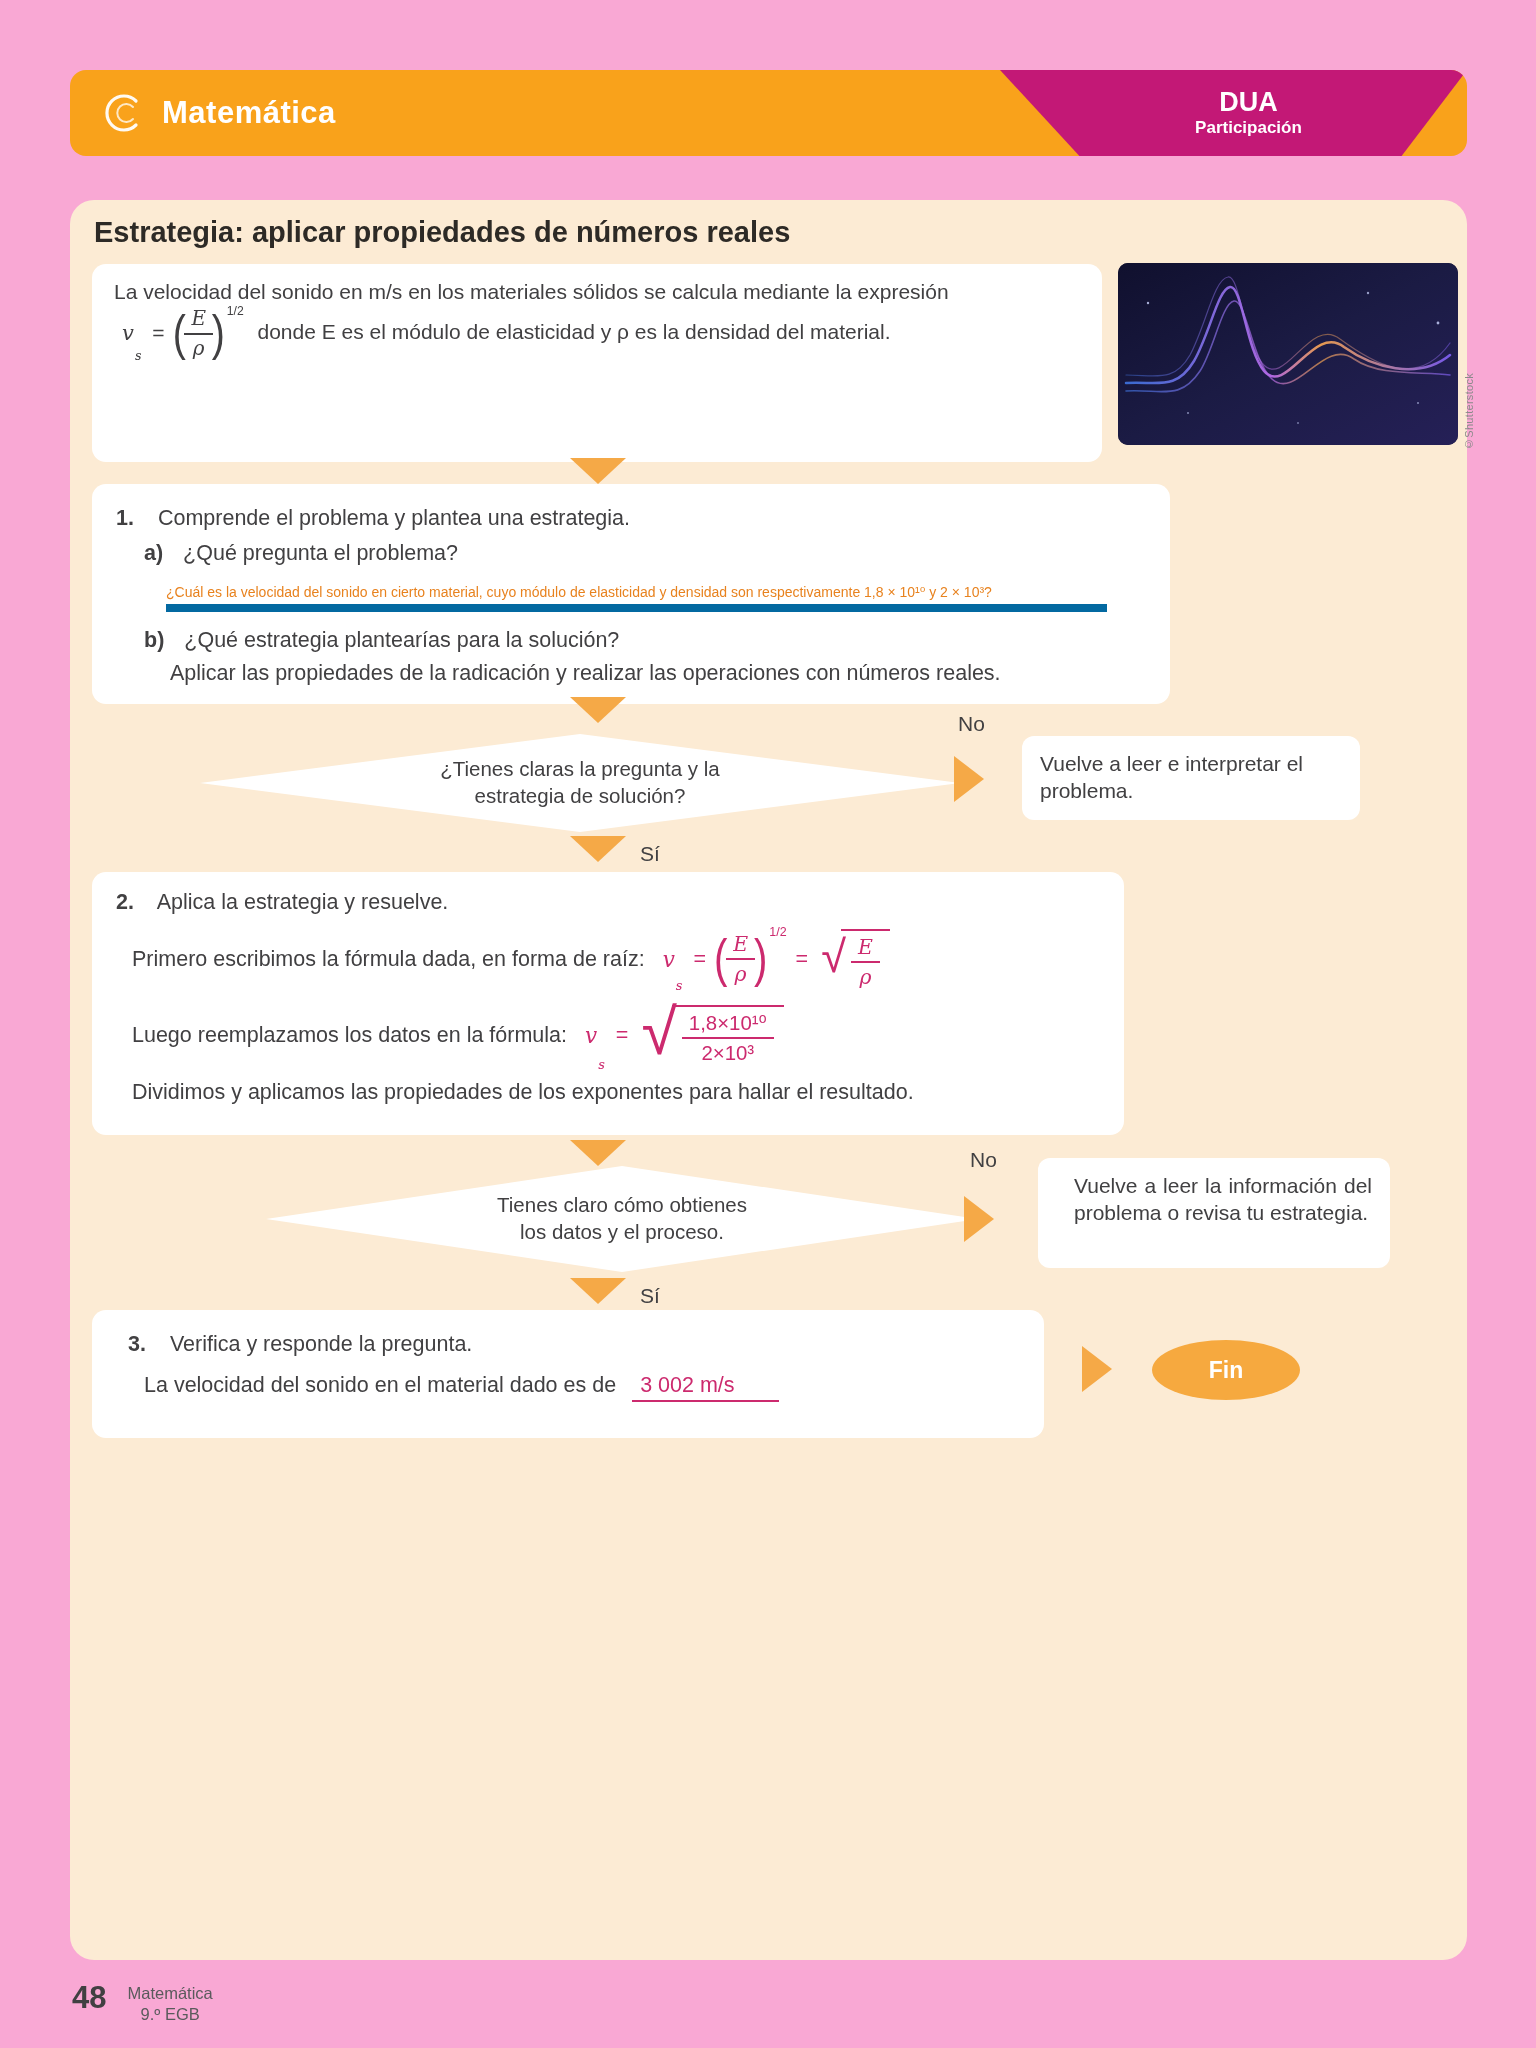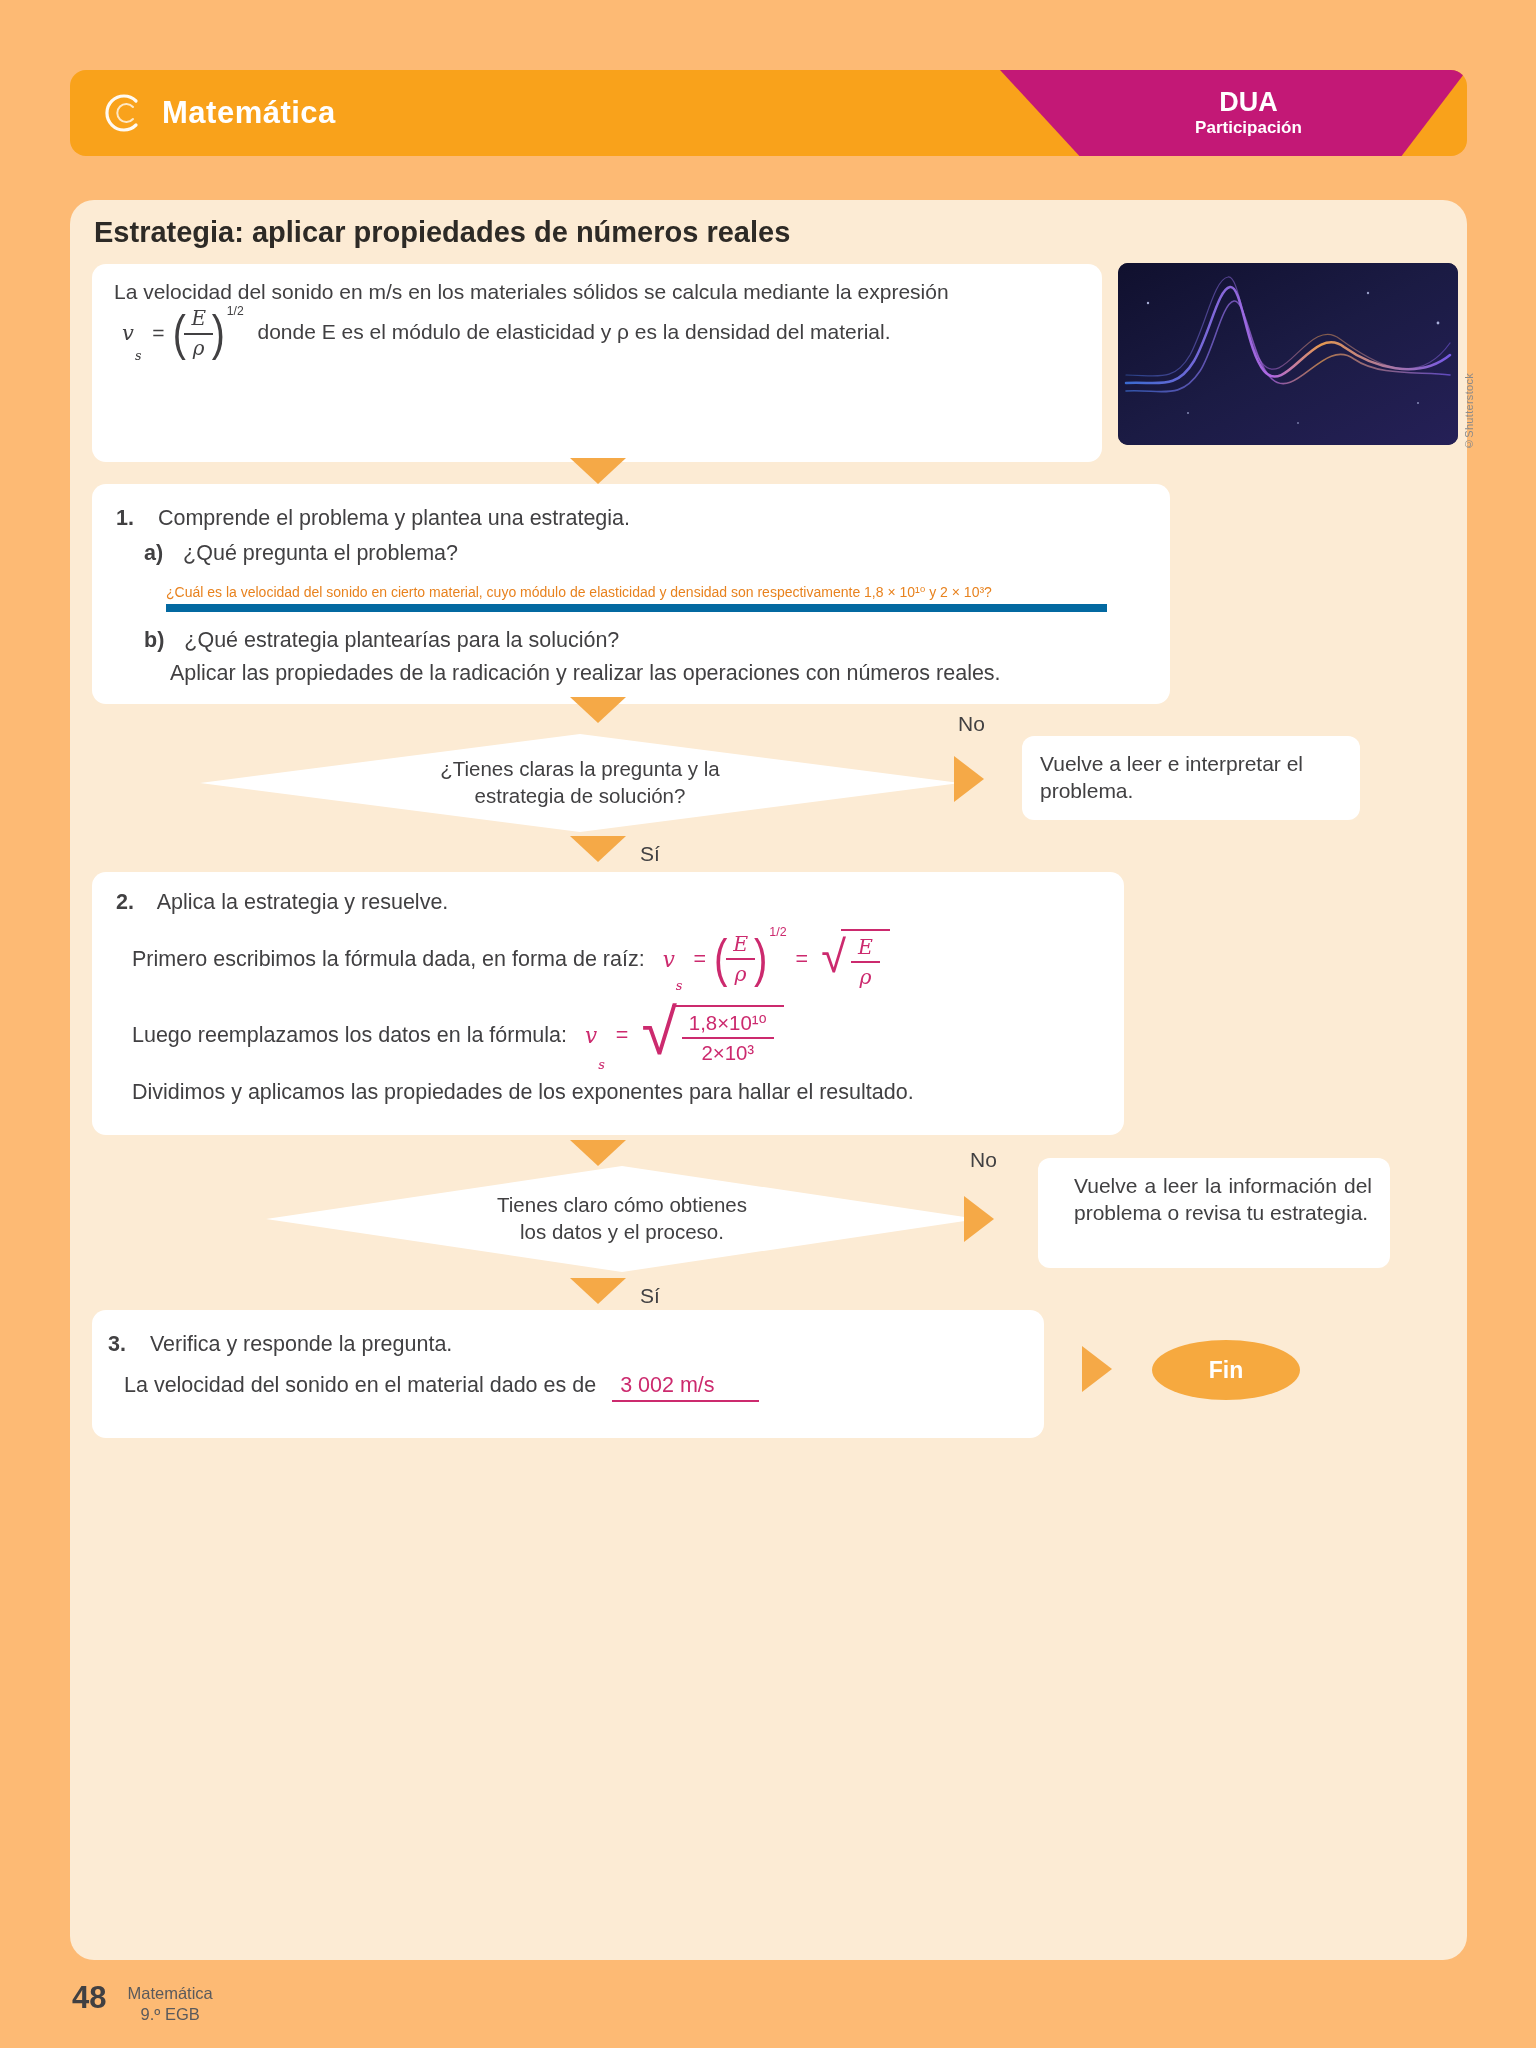--- a/index.html
+++ b/index.html
@@ -1,16 +1,16 @@
 <!DOCTYPE html>
 <html><head>
 <meta charset="utf-8">
 <style>
   html,body{margin:0;padding:0;background:#ffffff;}
-  .page{position:relative;width:1536px;height:2048px;background:#fdba74;
+  .page{position:relative;width:1536px;height:2048px;background:#f9a8d4;
         font-family:"Liberation Sans","DejaVu Sans",sans-serif;color:#414042;overflow:hidden;}
 
   
   .topbar{position:absolute;left:70px;top:70px;width:1397px;height:86px;background:#F9A21B;
           border-radius:16px;display:flex;align-items:center;overflow:hidden;}
   .logo{margin-left:30px;width:48px;height:48px;flex:0 0 auto;}
   .subject{color:#fff;font-size:31px;font-weight:700;margin:0 0 0 14px;letter-spacing:.5px;}
   .badge{position:absolute;right:0;top:0;width:467px;height:100%;background:#C31876;
          clip-path:polygon(0 0,100% 0,86% 100%,17% 100%);
          display:flex;flex-direction:column;align-items:center;justify-content:center;
@@ -50,21 +50,21 @@
 
   .side-box{position:absolute;background:#fff;border-radius:12px;box-sizing:border-box;
             font-size:21px;padding:14px 18px;line-height:1.3;}
   .sb1{left:952px;top:536px;width:338px;min-height:84px;}
   .sb2{left:968px;top:958px;width:352px;min-height:110px;text-align:justify;padding-left:36px;}
 
   
   .step-box{position:absolute;background:#fff;border-radius:14px;box-sizing:border-box;font-size:21.5px;}
   .box1{left:22px;top:284px;width:1078px;min-height:208px;padding:18px 24px;}
   .box2{left:22px;top:672px;width:1032px;min-height:262px;padding:14px 24px;}
-  .box3{left:22px;top:1110px;width:952px;min-height:128px;padding:18px 16px;}
+  .box3{left:22px;top:1110px;width:952px;min-height:128px;padding:18px 36px;}
   .step-head{margin:4px 0 10px 0;}
   .stepnum{font-weight:700;margin-right:18px;}
   .sublabel{font-weight:700;margin-right:14px;}
   .subq{margin:10px 0 6px 28px;}
   .answer-line{margin:12px 0 16px 50px;}
   .fill{display:inline-block;width:96%;border-bottom:8px solid #0369a1;color:#E8821E;
         font-size:14px;padding-bottom:4px;box-sizing:border-box;}
   .answer-b{margin:8px 0 0 54px;}
   .step-line{margin:14px 0 10px 16px;display:flex;align-items:center;}
   .lead{margin-right:10px;white-space:nowrap;}

